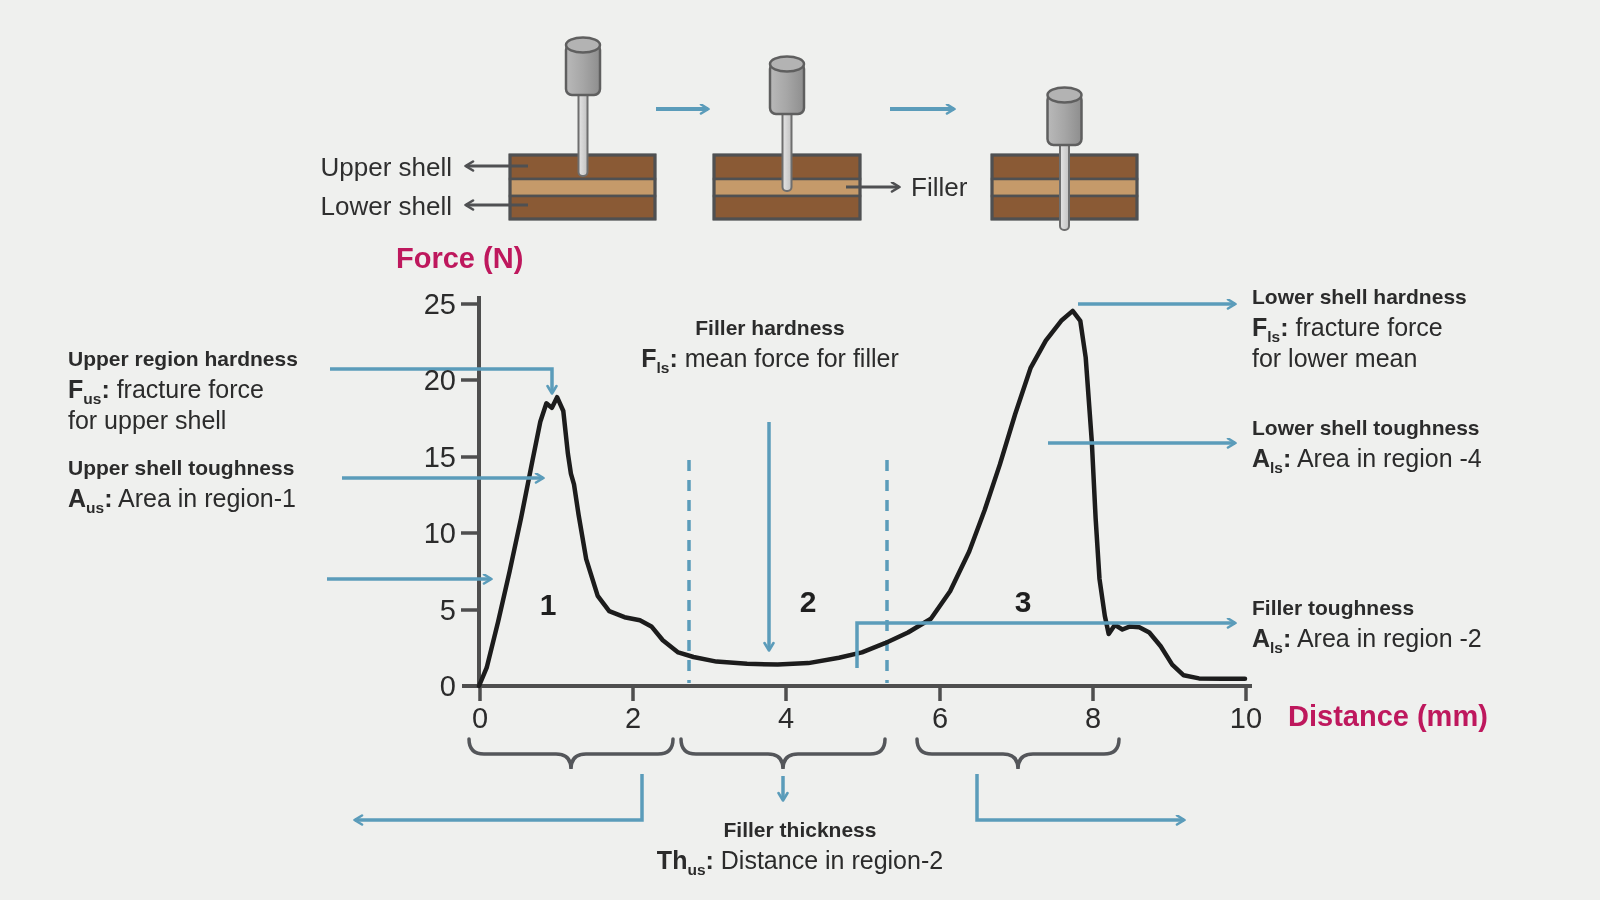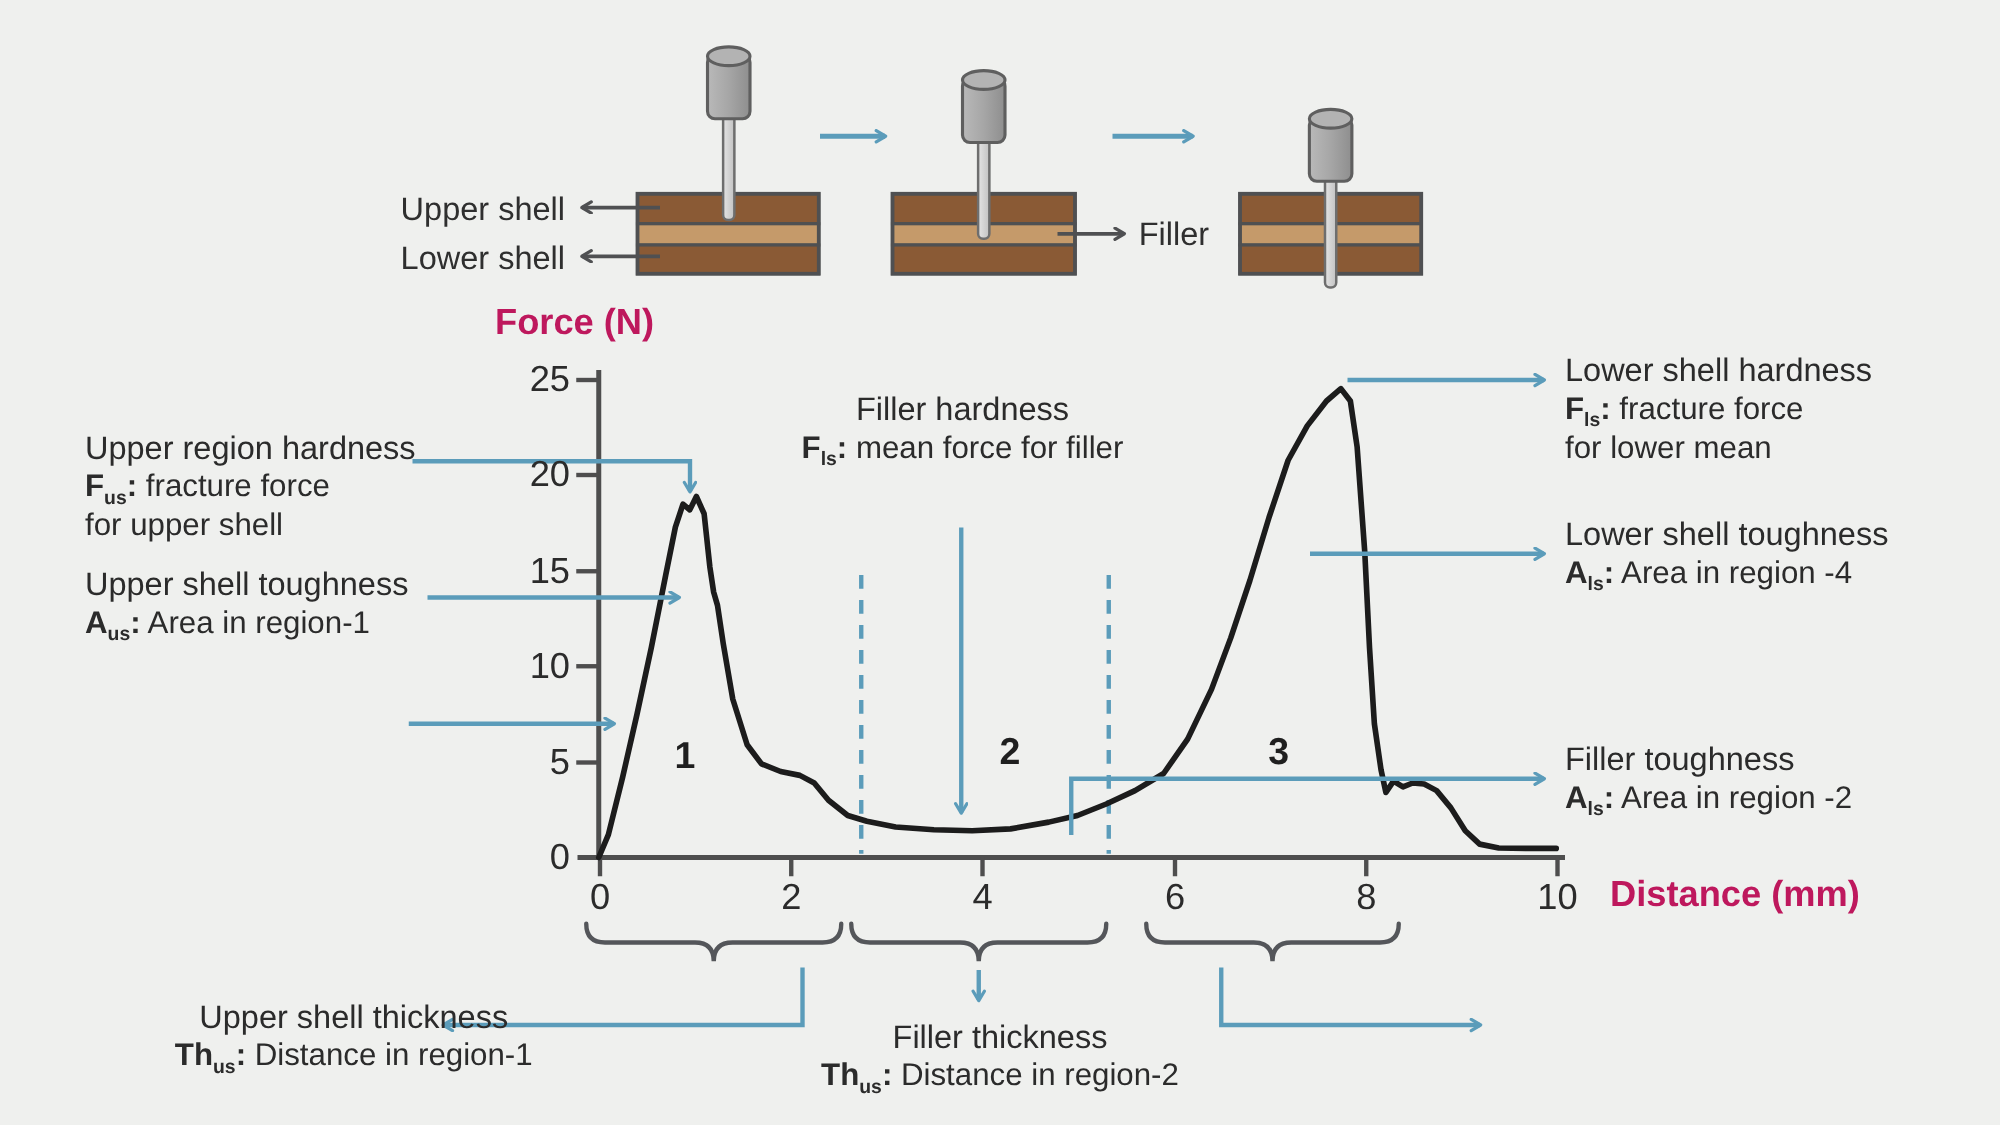--- a/index.html
+++ b/index.html
@@ -8,21 +8,21 @@
     background:#eff0ee;
     font-family:"Liberation Sans", sans-serif;
     color:#2b2b2b;
     position:relative;
     overflow:hidden;
   }
   #stage{position:absolute;left:0;top:12px;width:1600px;height:724px;}
   svg#fig{position:absolute;left:0;top:0;}
   .txt{position:absolute;white-space:nowrap;}
   .ann{position:absolute;font-size:25px;line-height:31px;}
-  .ann .ann-title{font-weight:400;font-size:26px;}
+  .ann .ann-title{font-weight:700;font-size:21px;}
   .sym{font-weight:700;}
   .ann sub{font-weight:700;font-size:0.62em;line-height:0;}
   .center{transform:translateX(-50%);text-align:center;}
   .ylabel{width:52px;text-align:right;font-size:29px;}
   .xlabel{width:60px;text-align:center;font-size:29px;}
   .axis-title{font-weight:700;font-size:29px;color:#be185d;}
   .region-num{font-weight:700;font-size:30px;color:#1f1f1f;transform:translate(-50%,-50%);}
   .toplabel{font-size:26px;color:#2f2f2f;}
   .right-align{text-align:right;}
 </style>
@@ -191,24 +191,20 @@
 <div class="ann" style="left:1252px;top:400px;">
   <div class="ann-title">Lower shell toughness</div>
   <div><span class="sym">A</span><sub>ls</sub><span class="sym">:</span><span> Area in region -4</span></div>
 </div>
 
 <div class="ann" style="left:1252px;top:580px;">
   <div class="ann-title">Filler toughness</div>
   <div><span class="sym">A</span><sub>ls</sub><span class="sym">:</span><span> Area in region -2</span></div>
 </div>
 
-<div class="ann center" style="left:283px;top:786px;">
-  <div class="ann-title">Upper shell thickness</div>
-  <div><span class="sym">Th</span><sub>us</sub><span class="sym">:</span><span> Distance in region-1</span></div>
-</div>
 
 <div class="ann center" style="left:800px;top:802px;">
   <div class="ann-title">Filler thickness</div>
   <div><span class="sym">Th</span><sub>us</sub><span class="sym">:</span><span> Distance in region-2</span></div>
 </div>
 
 
 </div>
 
 </body></html>

